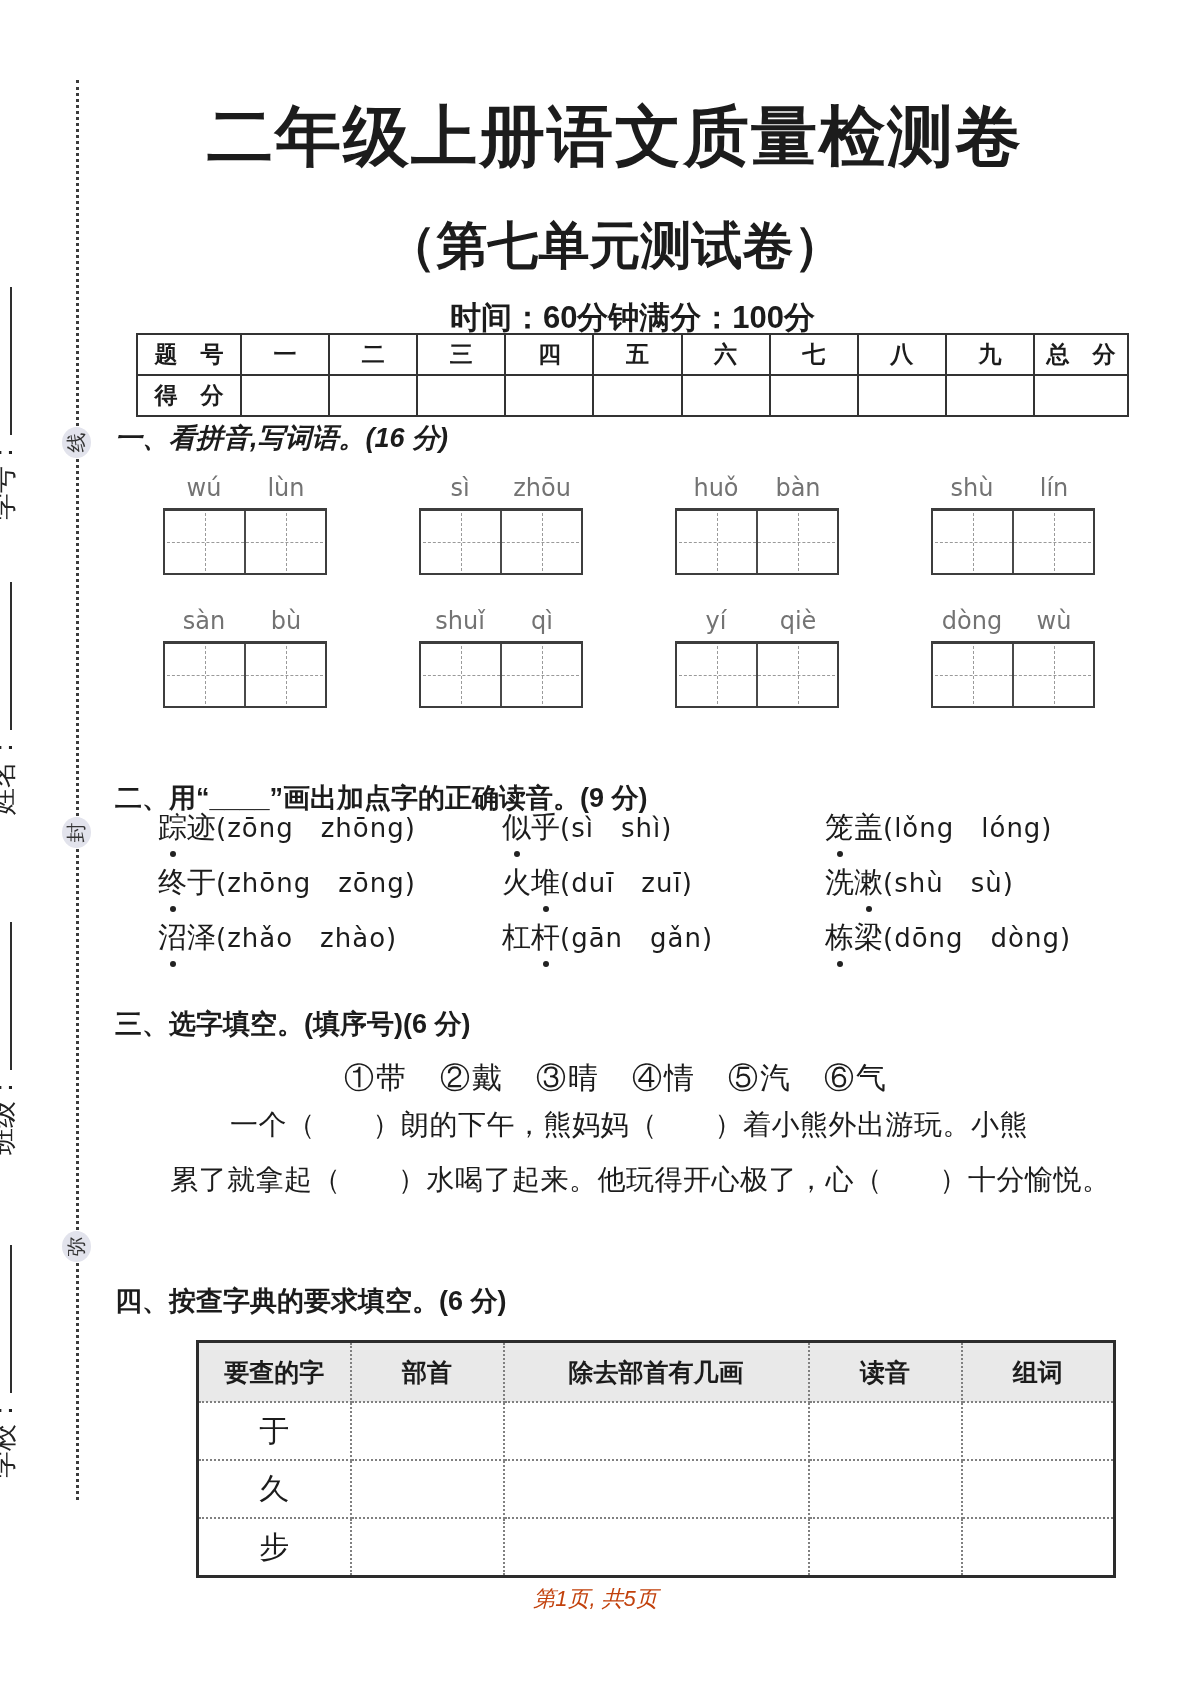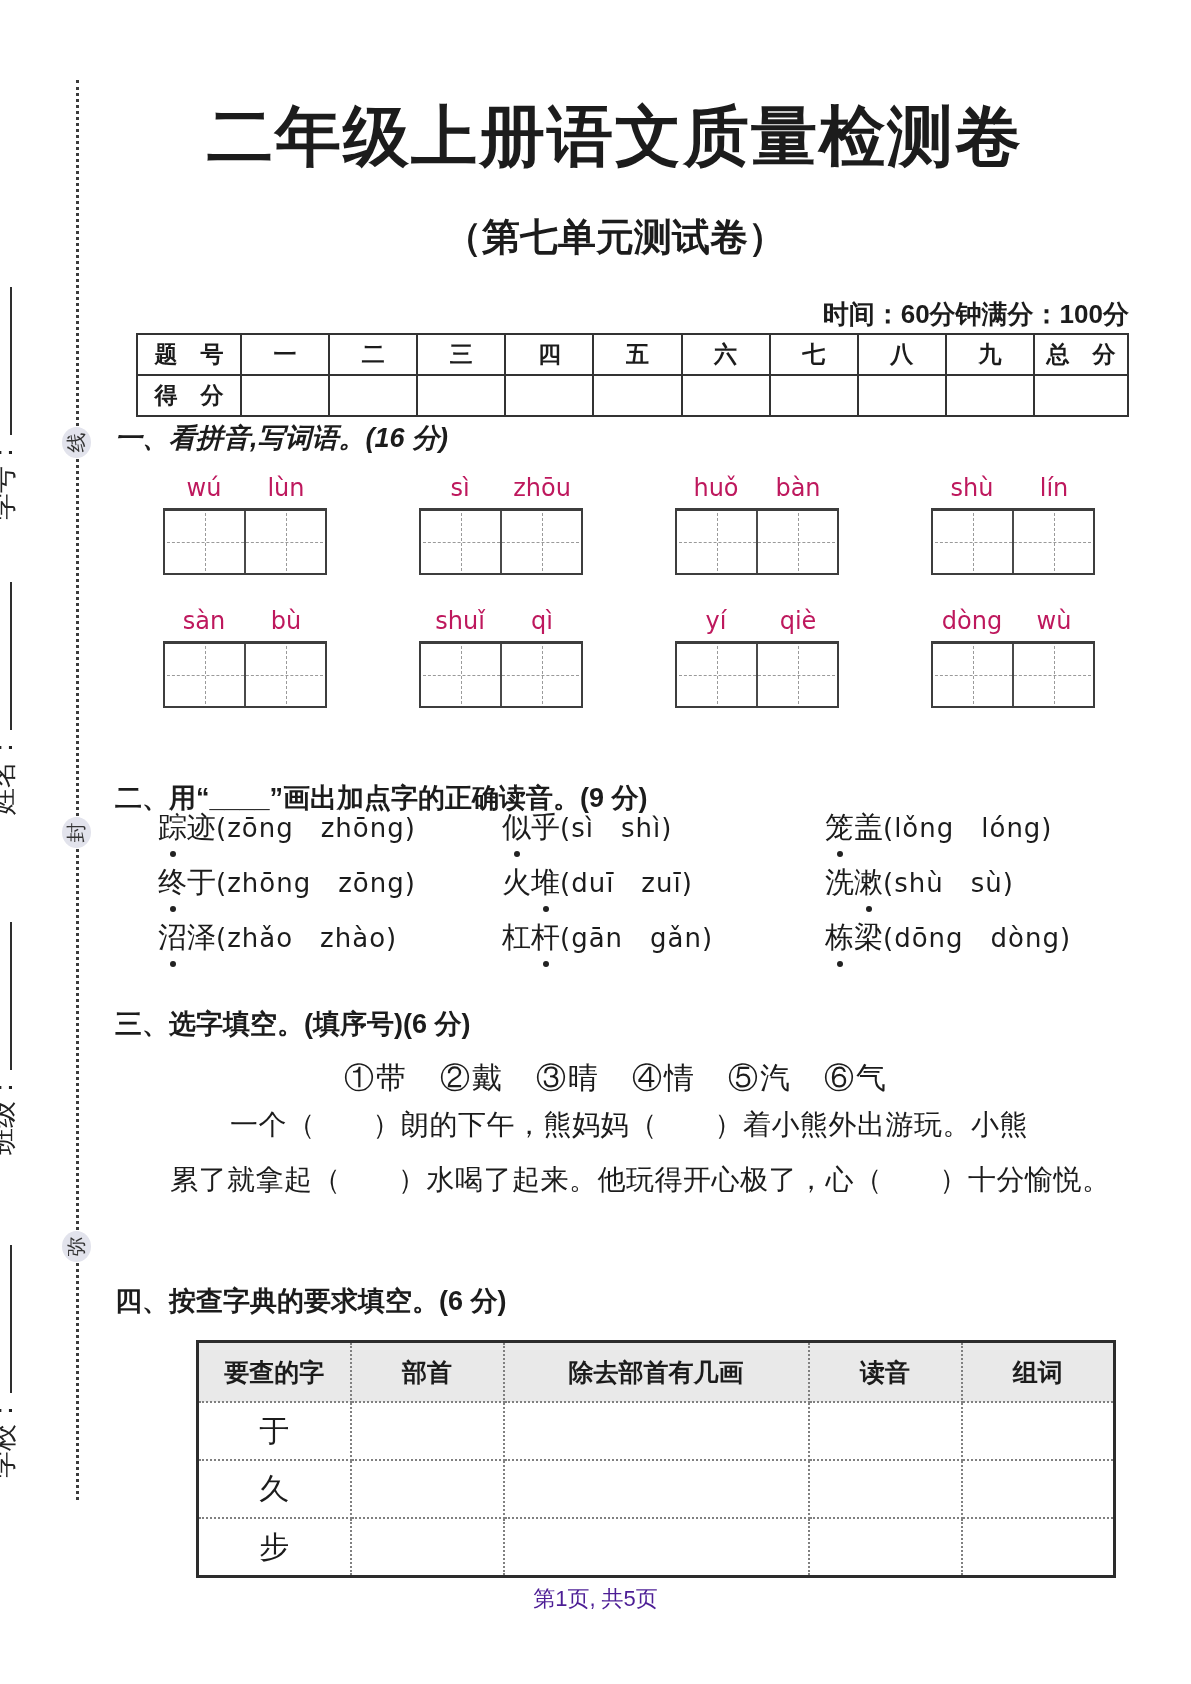--- a/index.html
+++ b/index.html
@@ -16,39 +16,39 @@
                  border-bottom:2px solid #2e2e2e;vertical-align:baseline;}
   .seal-badge{position:absolute;left:61px;width:31px;height:29px;border-radius:50%;
               background:#e2e3ec;display:flex;align-items:center;justify-content:center;
               font-size:20px;color:#333;transform:rotate(-90deg);
               font-family:"Liberation Serif",serif;}
 
   
   .title{position:absolute;left:115px;width:1000px;top:92px;text-align:center;
          font-size:66px;font-weight:900;letter-spacing:2px;}
   .subtitle{position:absolute;left:115px;width:1000px;top:212px;text-align:center;
-            font-size:38px;font-weight:800;}
-  .time-note{position:absolute;left:136px;width:993px;top:297px;text-align:right;
-             font-size:26px;font-weight:bold;}
+            font-size:51px;font-weight:800;}
+  .time-note{position:absolute;left:136px;width:993px;top:297px;text-align:center;
+             font-size:31px;font-weight:bold;}
 
   
   .score-wrap{position:absolute;left:136px;top:333px;width:993px;}
   .score-wrap table{width:100%;border-collapse:collapse;table-layout:fixed;}
   .score-wrap td{border:2px solid #333;height:39px;text-align:center;
                  font-size:23px;font-weight:bold;padding:0;}
   .score-wrap col.c-first{width:104px;} .score-wrap col.c-last{width:94px;}
 
   
   .sec-head{position:absolute;left:115px;font-size:27px;font-weight:bold;white-space:nowrap;}
 
   
   .s1-grid{position:absolute;left:163px;top:474px;width:960px;}
   .wrow{display:flex;gap:92px;margin-bottom:32px;}
   .wgroup{width:164px;flex:0 0 164px;}
-  .pins{display:flex;margin-bottom:6px;height:28px;font-size:24px;color:#be185d;
+  .pins{display:flex;margin-bottom:6px;height:28px;font-size:24px;color:#737373;
         font-family:"DejaVu Sans",sans-serif;}
   .pins span{flex:1;text-align:center;}
   .tian{height:62px;border:2px solid #3d3d3d;border-top-width:3px;display:flex;position:relative;}
   .tian::before{content:"";position:absolute;left:2px;right:2px;top:50%;border-top:1px dashed #9a9a9a;}
   .tcell{flex:1;position:relative;}
   .tcell.first{border-right:2px solid #4a4a4a;}
   .tcell::after{content:"";position:absolute;left:50%;top:2px;bottom:2px;border-left:1px dashed #9a9a9a;}
 
   
   .s2-grid{position:absolute;left:158px;top:808px;width:980px;display:grid;
@@ -72,21 +72,21 @@
   .s4-wrap{position:absolute;left:196px;top:1340px;width:917px;border-radius:26px;}
   .s4-wrap table{width:100%;border-collapse:collapse;table-layout:fixed;border:3px solid #2c2c2c;}
   .s4-wrap col.c0{width:153px;} .s4-wrap col.c1{width:153px;} .s4-wrap col.c2{width:305px;}
   .s4-wrap col.c3{width:153px;} .s4-wrap col.c4{width:153px;}
   .s4-wrap th{height:58px;background:#e9e9e9;font-size:25px;font-weight:bold;
               border:2px dotted #808080;padding:0;}
   .s4-wrap td{height:56px;border:2px dotted #808080;text-align:center;padding:0;
               font-size:30px;font-family:"Liberation Serif",serif;}
 
   
-  .footer{position:absolute;left:0;width:1191px;top:1584px;text-align:center;font-size:22px;color:#4c1d95;}
+  .footer{position:absolute;left:0;width:1191px;top:1584px;text-align:center;font-size:22px;color:#c2410c;font-style:italic;}
 </style>
 </head>
 <body>
 
 <div id="paper">
 
   <div class="seal-line"></div>
 
   <div class="mfield" style="top:484px;">
     <span>学号：</span><span class="blank"></span>

